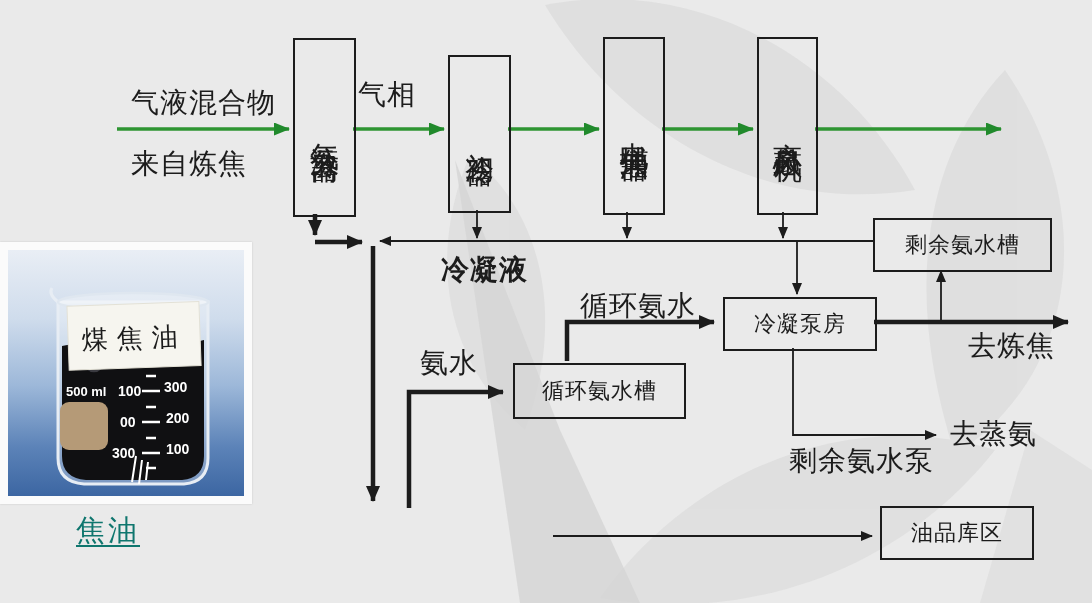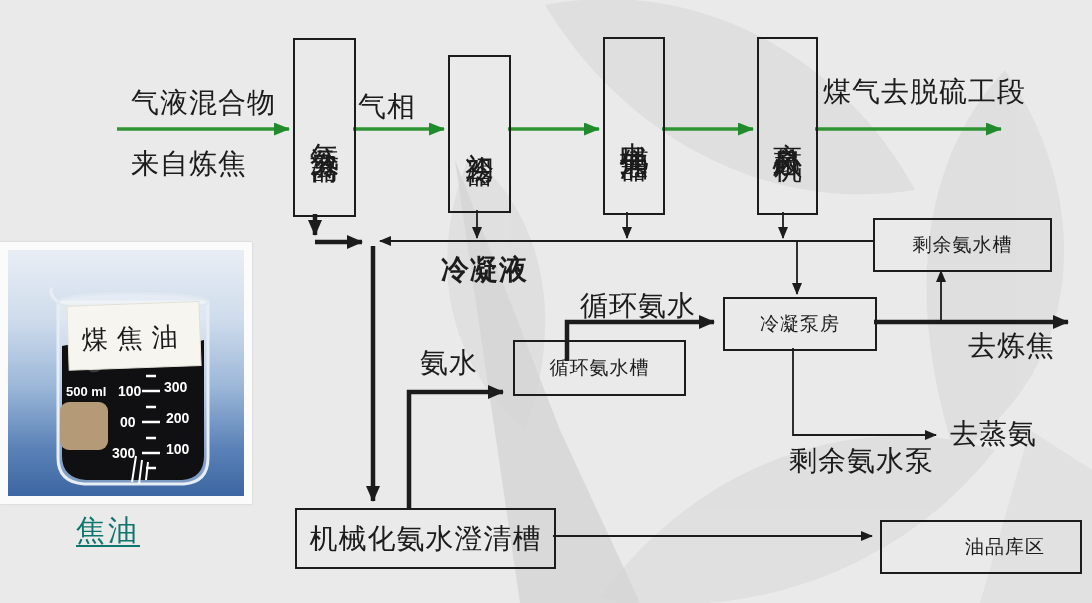--- a/index.html
+++ b/index.html
@@ -13,21 +13,21 @@
   .layer{position:absolute;left:0;top:0;width:100%;height:100%;}
   .vbox{
     position:absolute;border:2px solid #1c1c1c;background:transparent;
     display:flex;align-items:center;justify-content:center;
     writing-mode:vertical-lr;text-orientation:upright;
     font-size:29px;letter-spacing:3px;line-height:1;white-space:nowrap;
   }
   .hbox{
     position:absolute;border:2px solid #1c1c1c;background:transparent;
     display:flex;align-items:center;justify-content:center;
-    font-size:19px;letter-spacing:1px;white-space:nowrap;
+    font-size:22px;letter-spacing:1px;white-space:nowrap;
   }
   .lbl{
     position:absolute;font-size:28px;letter-spacing:1px;white-space:nowrap;
   }
   .photo{
     position:absolute;left:0;top:242px;width:252px;height:262px;
     background:#fbfbfb;box-sizing:border-box;padding:8px;
     box-shadow:0 0 2px rgba(0,0,0,.15);
   }
   .photo-inner{
@@ -97,28 +97,26 @@
     </g>
   </svg>
 
   <div class="vbox" style="left:293px;top:38px;width:59px;height:175px;">气液分离器</div>
   <div class="vbox" style="left:448px;top:55px;width:59px;height:154px;">初冷器</div>
   <div class="vbox" style="left:603px;top:37px;width:58px;height:174px;">电捕焦油器</div>
   <div class="vbox" style="left:757px;top:37px;width:57px;height:174px;">离心鼓风机</div>
 
   <div class="hbox" style="left:873px;top:218px;width:175px;height:50px;">剩余氨水槽</div>
   <div class="hbox" style="left:723px;top:297px;width:150px;height:50px;">冷凝泵房</div>
-  <div class="hbox" style="left:513px;top:340px;width:169px;height:52px;text-align:right;">循环氨水槽</div>
-  <div class="hbox" style="left:295px;top:508px;width:257px;height:57px;font-size:28px;">机械化氨水澄清槽</div>
-  <div class="hbox" style="left:880px;top:520px;width:150px;height:50px;padding-left:48px;">油品库区</div>
+  <div class="hbox" style="left:513px;top:363px;width:169px;height:52px;text-align:right;">循环氨水槽</div>
+  <div class="hbox" style="left:880px;top:506px;width:150px;height:50px;">油品库区</div>
 
   <div class="lbl" style="left:131px;top:84px;">气液混合物</div>
   <div class="lbl" style="left:131px;top:145px;">来自炼焦</div>
-  <div class="lbl" style="left:358px;top:88px;">气相</div>
-  <div class="lbl" style="left:823px;top:73px;">煤气去脱硫工段</div>
+  <div class="lbl" style="left:358px;top:76px;">气相</div>
   <div class="lbl" style="left:441px;top:251px;font-weight:bold;">冷凝液</div>
   <div class="lbl" style="left:580px;top:287px;text-align:right;">循环氨水</div>
   <div class="lbl" style="left:420px;top:344px;">氨水</div>
   <div class="lbl" style="left:968px;top:327px;">去炼焦</div>
   <div class="lbl" style="left:950px;top:415px;text-align:right;">去蒸氨</div>
   <div class="lbl" style="left:789px;top:442px;text-align:right;">剩余氨水泵</div>
 
   <div class="photo">
     <div class="photo-inner">
       <svg width="236" height="246" viewBox="0 0 236 246">

